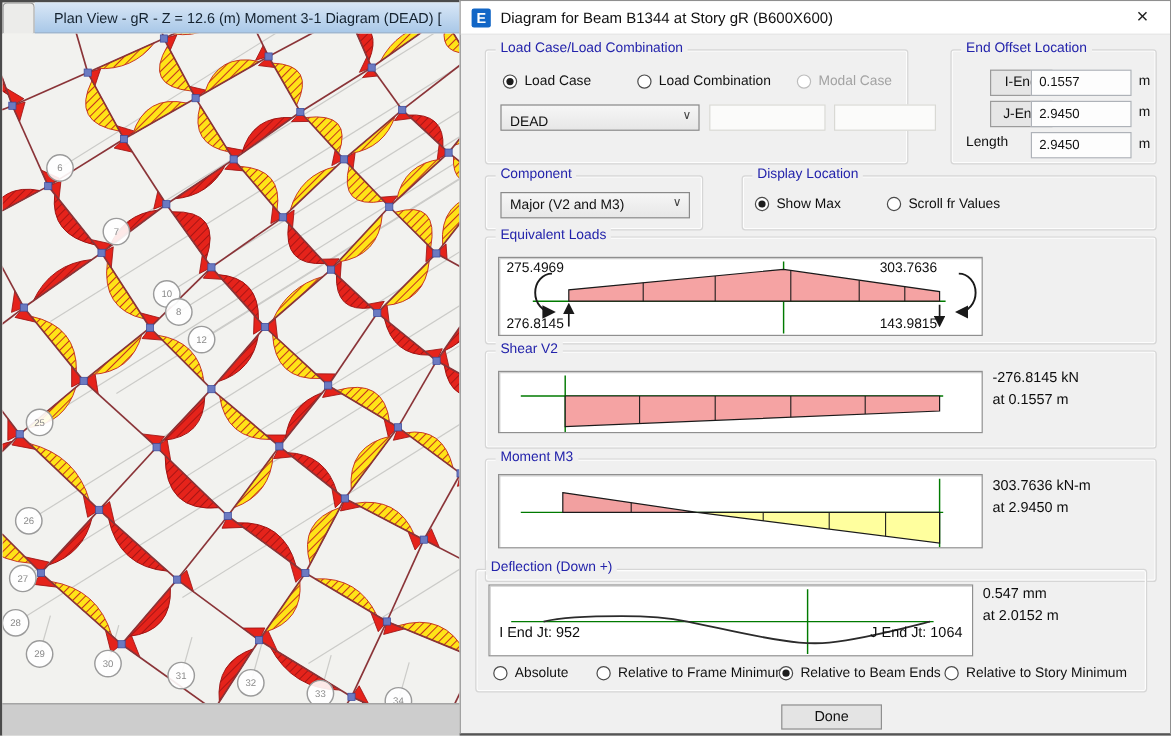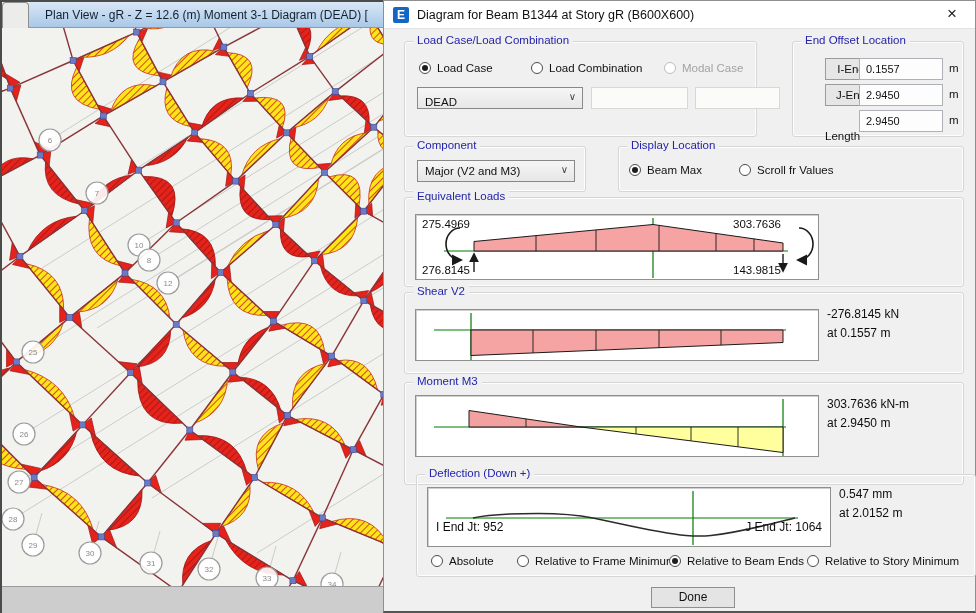--- a/index.html
+++ b/index.html
@@ -585,38 +585,38 @@
     </div>
 
     <div class="groupbox" style="left:408px;top:40px;width:172px;height:96px;">
       <span class="grouplabel">End Offset Location</span>
       <div class="sbtn" style="left:8px;top:16px;width:52px;">I-End</div>
       <div class="vbox" style="left:66px;top:16px;width:84px;">0.1557</div>
       <span class="slabel" style="left:156px;top:20px;">m</span>
       <div class="sbtn" style="left:8px;top:42px;width:52px;">J-End</div>
       <div class="vbox" style="left:66px;top:42px;width:84px;">2.9450</div>
       <span class="slabel" style="left:156px;top:46px;">m</span>
-      <span class="slabel" style="left:12px;top:88px;margin-left:20px;">Length</span>
+      <span class="slabel" style="left:12px;top:71px;">Length</span>
       <div class="vbox" style="left:66px;top:68px;width:84px;">2.9450</div>
       <span class="slabel" style="left:156px;top:72px;">m</span>
     </div>
 
     <div class="groupbox" style="left:20px;top:145px;width:182px;height:46px;">
       <span class="grouplabel">Component</span>
       <div class="combo" style="left:12px;top:13px;width:158px;">
         <span>Major (V2 and M3)</span>
         <span class="chev">∨</span>
       </div>
     </div>
 
     <div class="groupbox" style="left:234px;top:145px;width:346px;height:46px;">
       <span class="grouplabel">Display Location</span>
       <span class="radio checked" style="left:10px;top:17px;">
         <span class="circ"></span>
-        <span>Beam Max</span>
+        <span>Show Max</span>
       </span>
       <span class="radio" style="left:120px;top:17px;">
         <span class="circ"></span>
         <span>Scroll fr Values</span>
       </span>
     </div>
 
     <div class="groupbox" style="left:20px;top:196px;width:560px;height:90px;">
       <span class="grouplabel">Equivalent Loads</span>
       <div class="panel" style="left:10px;top:16px;width:404px;height:66px;">
@@ -669,21 +669,21 @@
           <path d="M165,31 L367,31 L367,56.5 Z" fill="#ffff9e" stroke="#1a1a1a" stroke-width="1"></path>
           <path d="M220,31 L220,37.9 M275,31 L275,44.9 M322,31 L322,50.8" stroke="#1a1a1a" stroke-width="0.9"></path>
         </svg>
       </div>
       <div class="ann" style="left:422px;top:12px;">
         <div>303.7636 kN-m</div>
         <div>at 2.9450 m</div>
       </div>
     </div>
 
-    <div class="groupbox" style="left:32px;top:473px;width:560px;height:103px;">
+    <div class="groupbox" style="left:12px;top:473px;width:560px;height:103px;">
       <span class="grouplabel">Deflection (Down +)</span>
       <div class="panel" style="left:10px;top:12px;width:404px;height:60px;">
         <svg viewBox="0 0 404 60" width="404" height="60">
           <line x1="18" y1="30" x2="370" y2="30" stroke="#007a00" stroke-width="1.2"></line>
           <line x1="265" y1="3" x2="265" y2="57" stroke="#007a00" stroke-width="1.2"></line>
           <path d="M45,30 C60,26.5 85,25.5 110,25.5 C135,25.5 150,27 165,30 C195,36 230,45 258,47.5 C268,48.3 275,48.3 283,47.5 C315,44 350,34 367,30" fill="none" stroke="#2b2b2b" stroke-width="1.5"></path>
         </svg>
         <span class="jt" style="left:8px;top:4px;">I End Jt: 952</span>
         <span class="jt" style="right:8px;top:4px;">J End Jt: 1064</span>
       </div>

